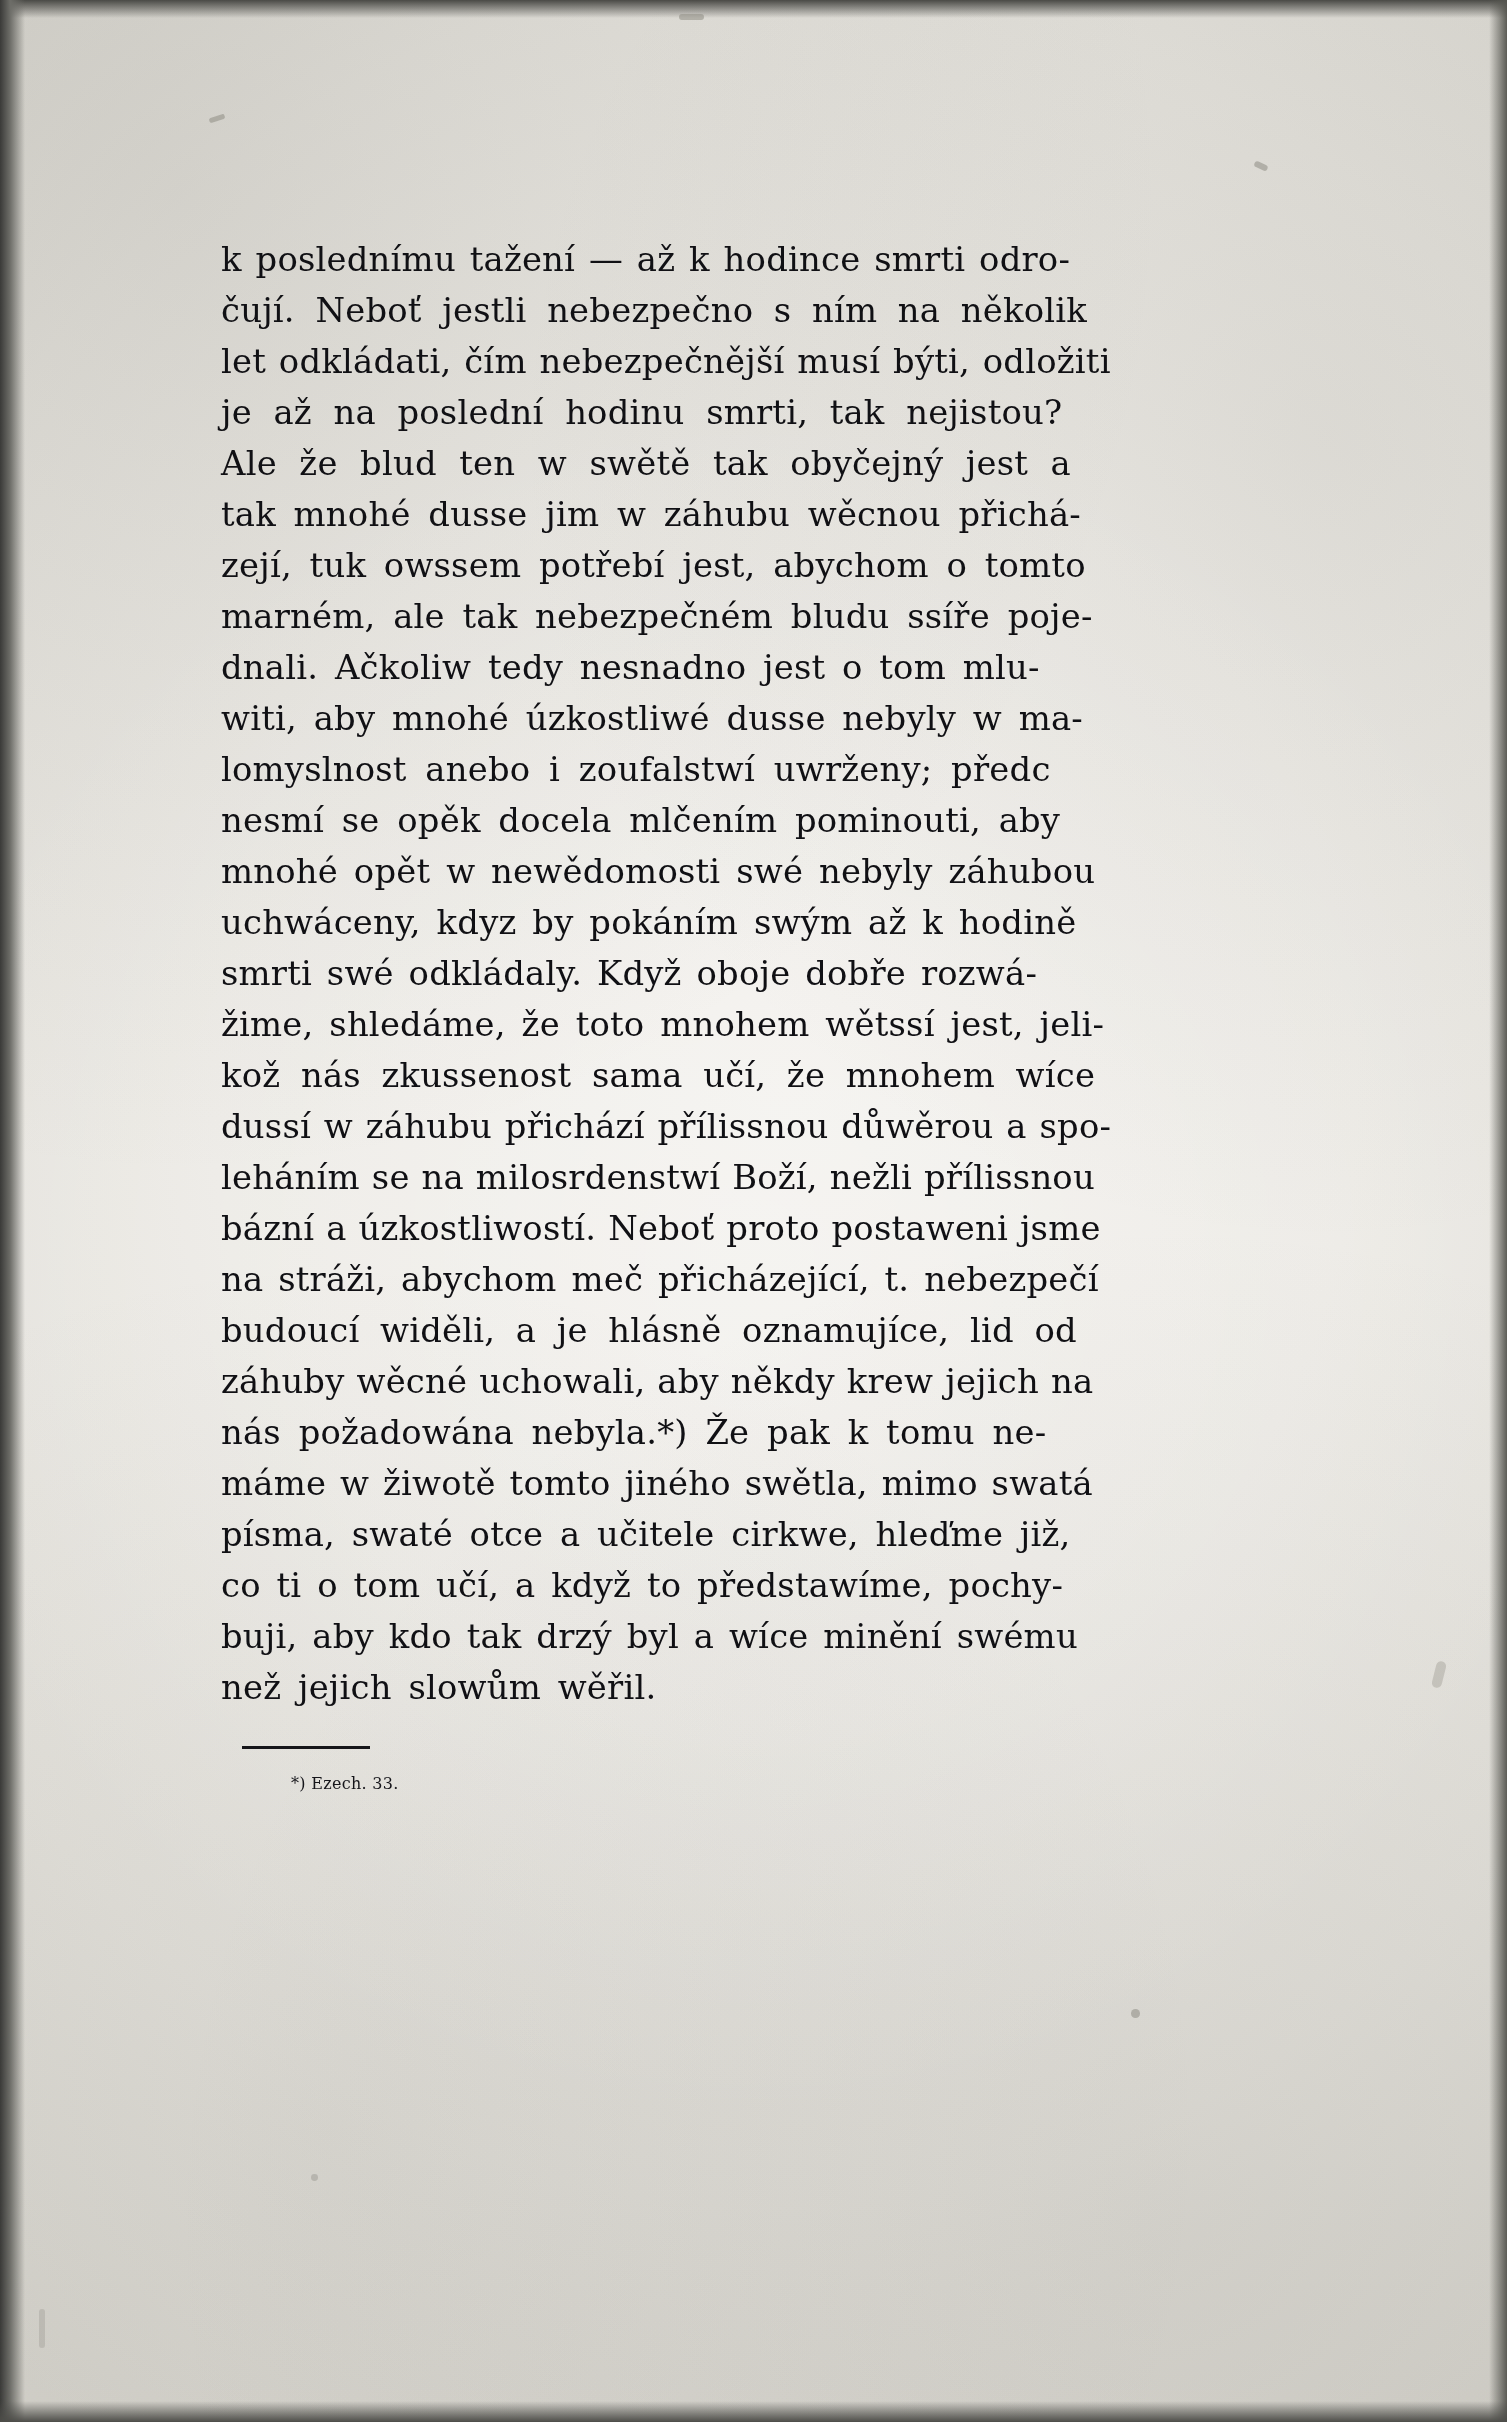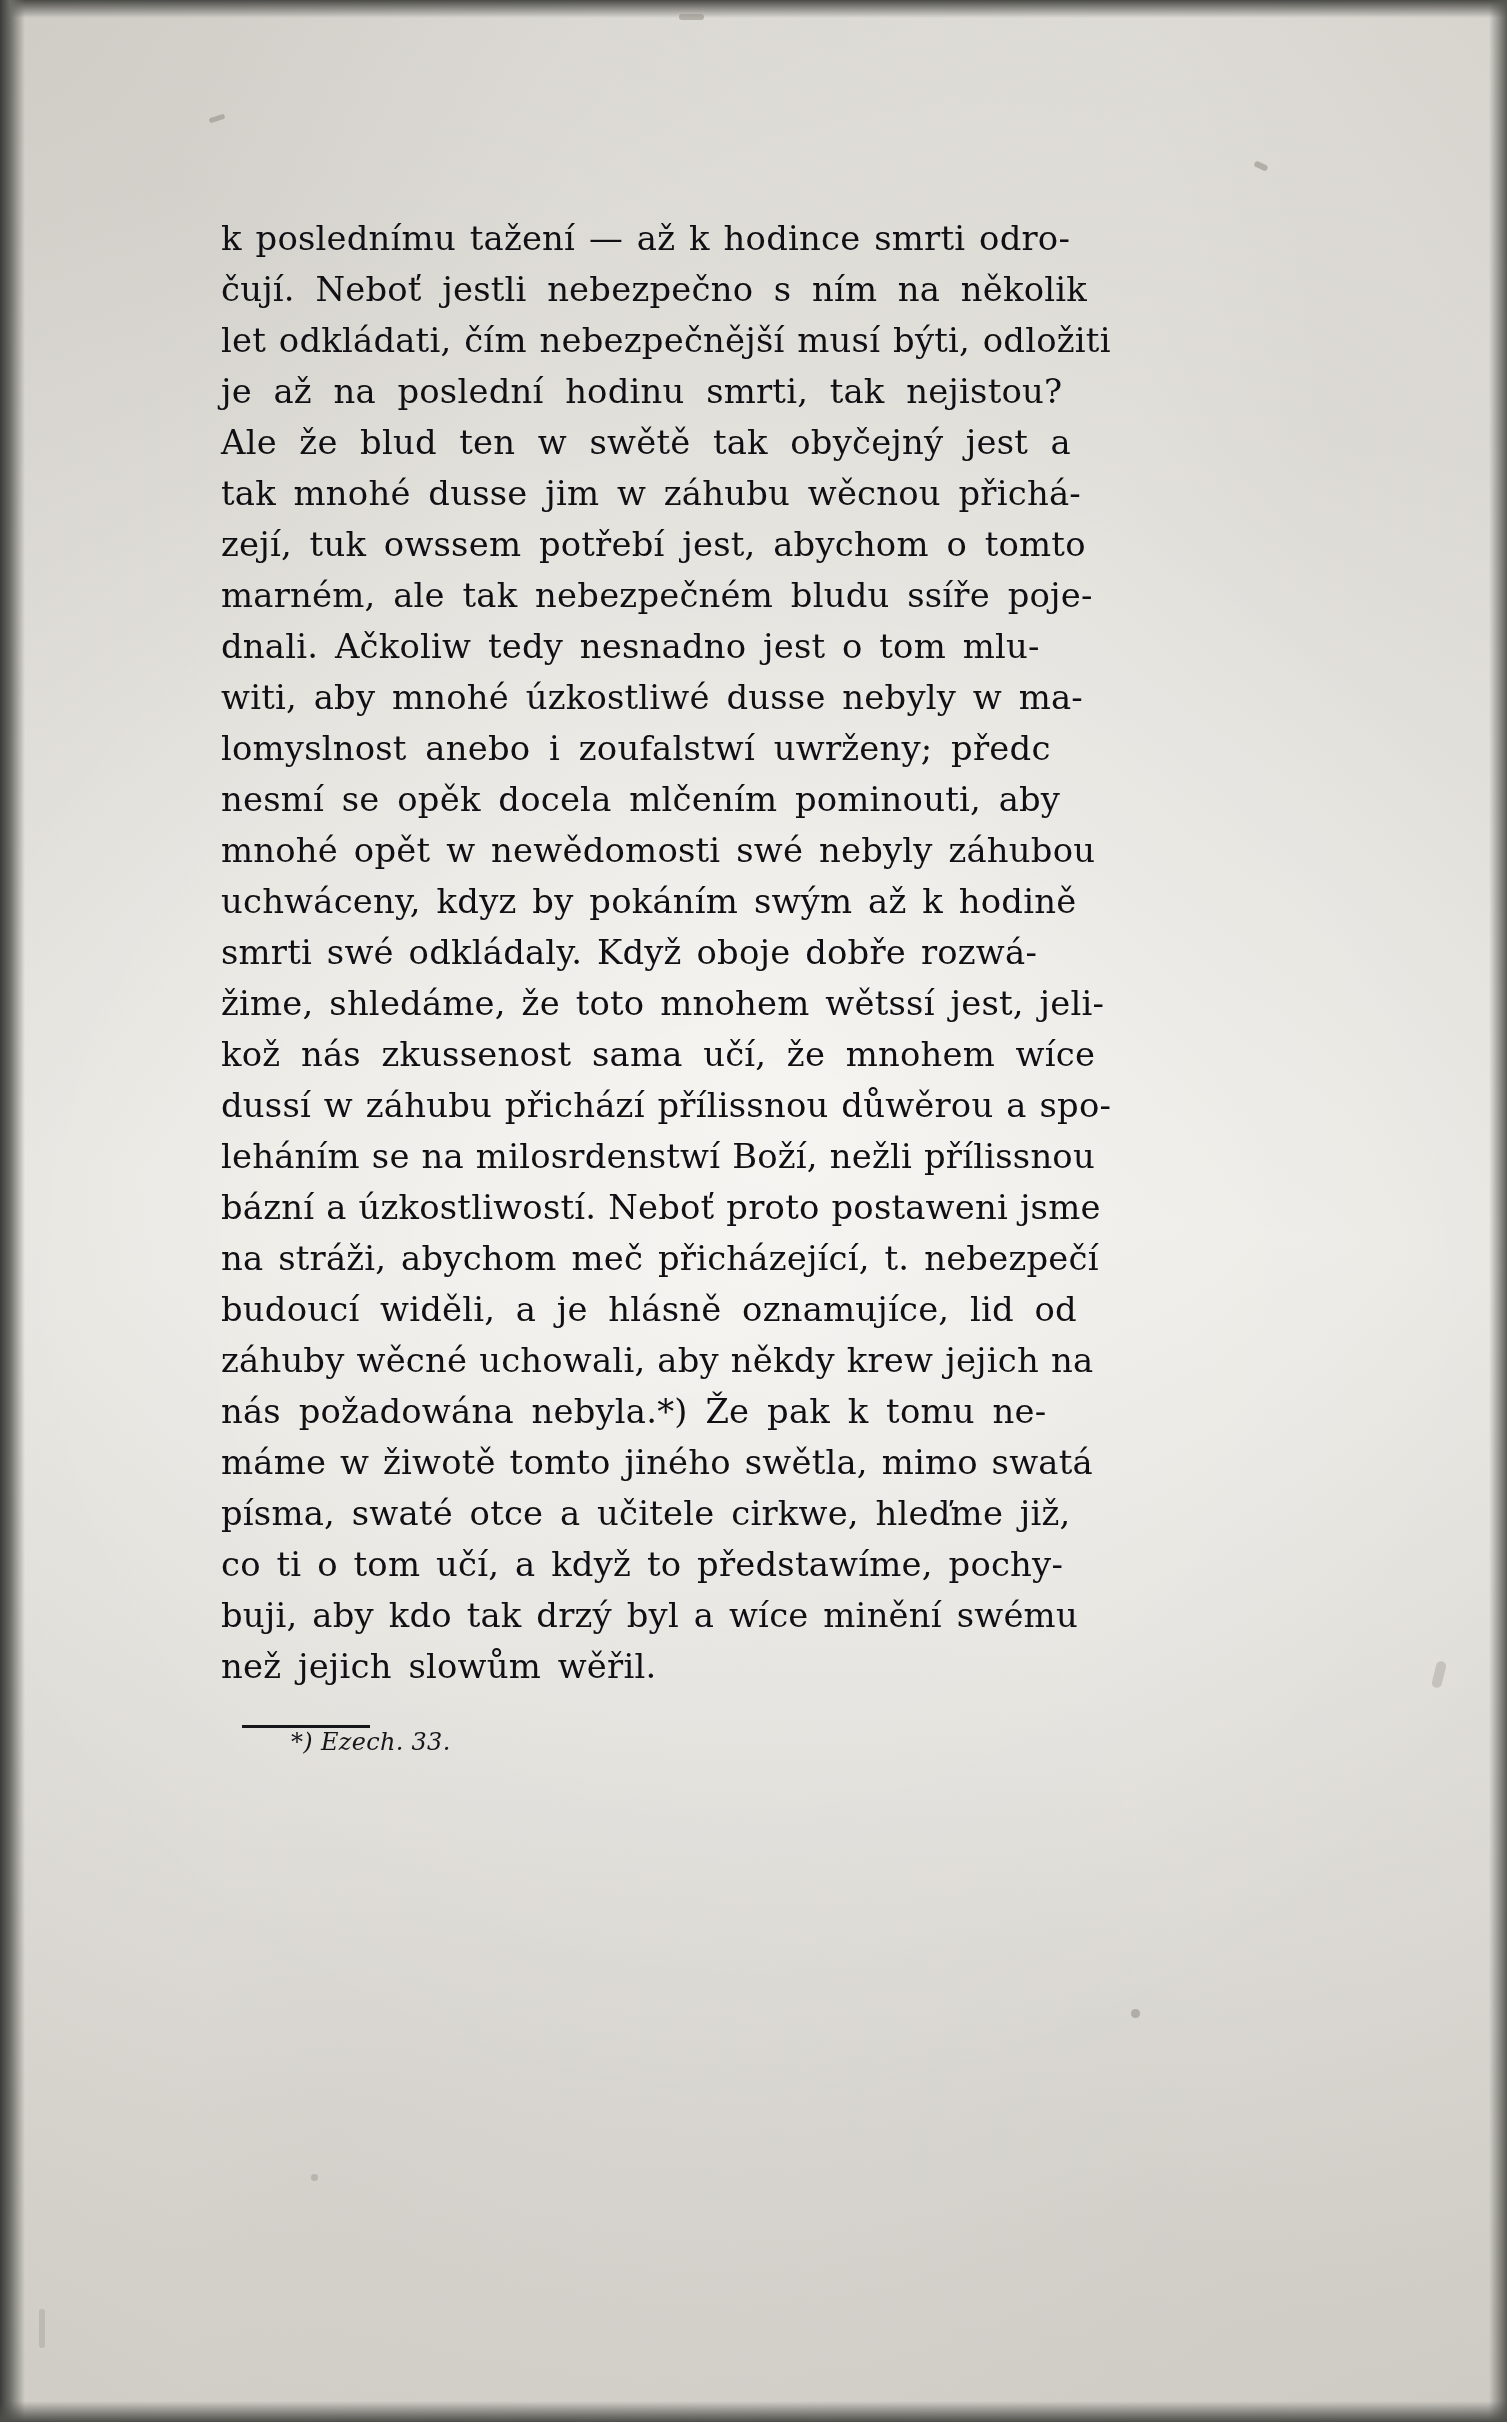--- a/index.html
+++ b/index.html
@@ -82,21 +82,21 @@
   .running-head {
     font-family: "DejaVu Serif", serif;
     font-size: 26px;
     color: #17171b;
     letter-spacing: 0.5px;
     transform: scaleX(0.97);
     transform-origin: left center;
   }
 
   .body-block {
-    margin-top: 43px;
+    margin-top: 64px;
     width: 1126px;
   }
   .line {
     font-family: "DejaVu Serif", serif;
     font-size: 34px;
     line-height: 51px;
     color: #101014;
     white-space: nowrap;
     letter-spacing: 0.2px;
     transform: scaleX(0.995);
@@ -104,26 +104,26 @@
   }
 
   .rule {
     margin-top: 33px;
     margin-left: 21.3px;
     width: 128px;
     height: 2.9px;
     background: #16161a;
   }
   .footnote {
+    margin-top: 25px;
     margin-left: 70px;
     font-family: "DejaVu Serif", serif;
-    font-size: 24px;
+    font-size: 16px;
     color: #15151a;
     letter-spacing: 0.3px;
-    font-style: italic;
   }
 </style>
 </head>
 <body>
 
 <div class="scan">
 
   <div class="edge-top"></div>
   <div class="edge-left"></div>
   <div class="edge-right"></div>

